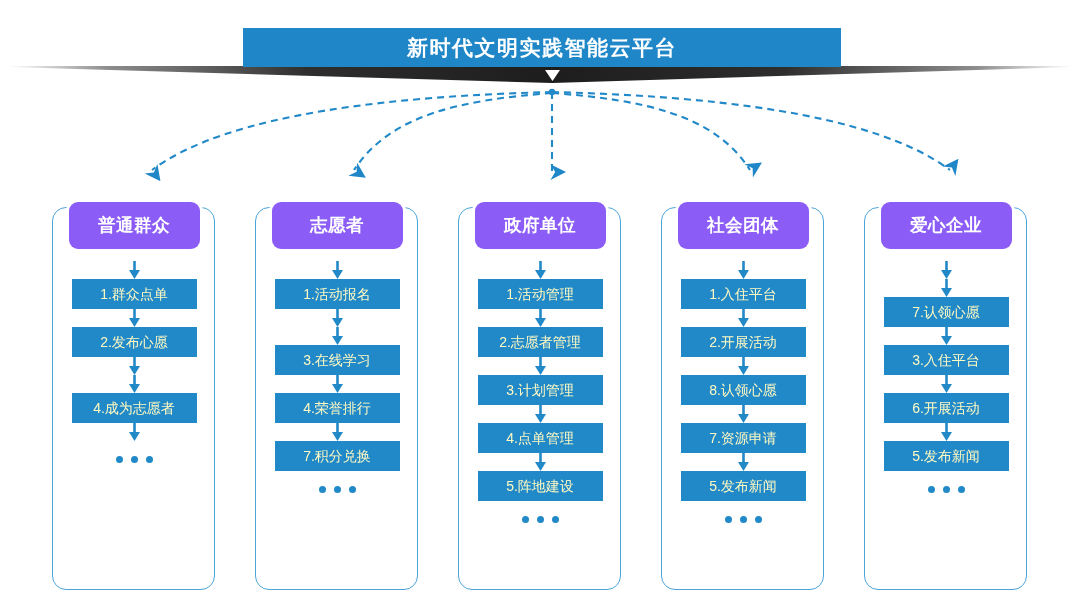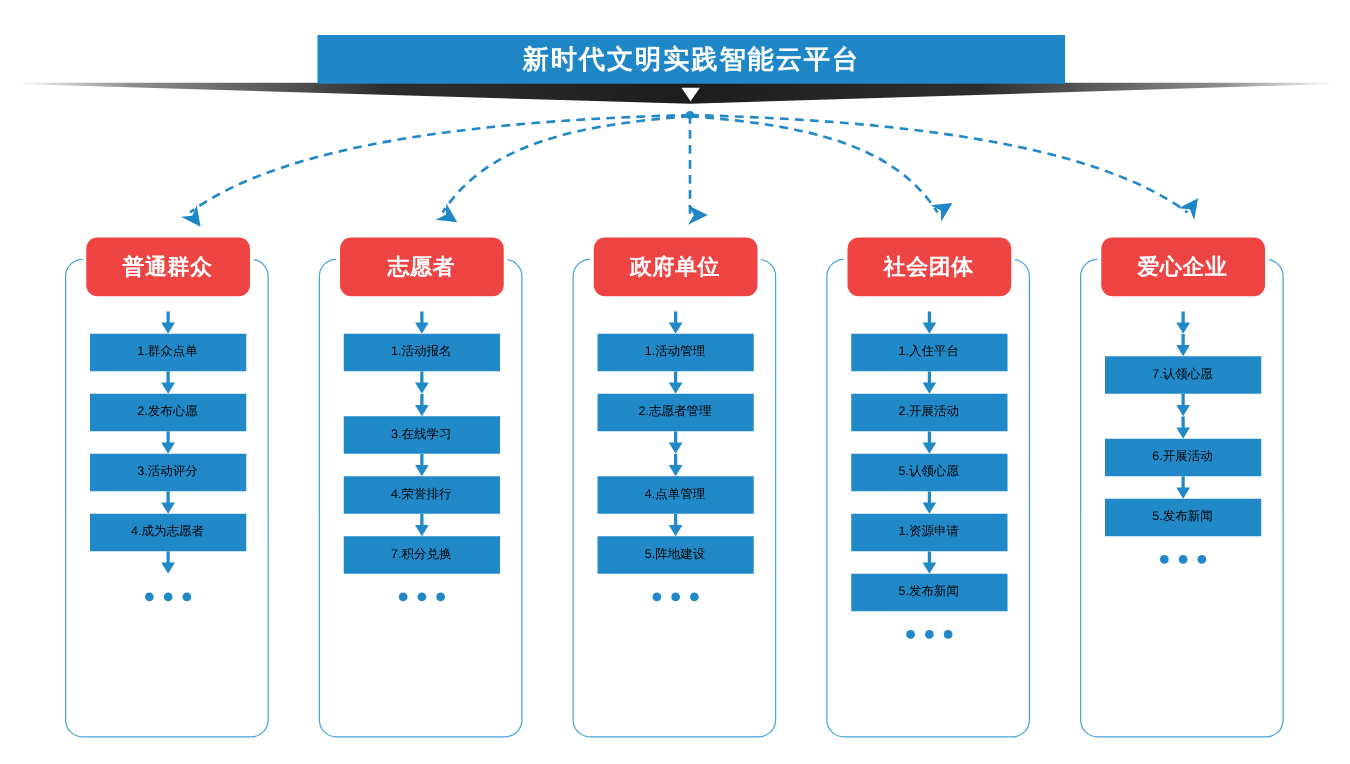--- a/index.html
+++ b/index.html
@@ -17,21 +17,21 @@
 
   #stage {
     position: relative;
     width: 1080px;
     height: 611px;
   }
 
   
   .title-banner {
     position: absolute;
-    left: 254px;
+    left: 243px;
     top: 28px;
     width: 598px;
     height: 39px;
     background: #1f87c8;
     display: flex;
     align-items: center;
     justify-content: center;
     z-index: 5;
   }
   .title-banner .title-text {
@@ -96,24 +96,24 @@
     width: 163px;
     height: 383px;
     border: 1.6px solid #4ba5d9;
     border-radius: 14px;
     box-sizing: border-box;
     background: transparent;
   }
 
   .col-header {
     position: relative;
-    margin: 0 auto;
+    margin: 12px auto;
     width: 131px;
     height: 47px;
-    background: #ef4444;
+    background: #8b5cf6;
     border-radius: 9px;
     display: flex;
     align-items: center;
     justify-content: center;
     z-index: 3;
     box-shadow: 0 0 0 3px #ffffff;
   }
   .col-header-label {
     color: #ffffff;
     font-size: 17.5px;
@@ -139,22 +139,22 @@
 
   .step-box {
     width: 125px;
     height: 30px;
     background: #2289c8;
     display: flex;
     align-items: center;
     justify-content: center;
   }
   .step-label {
-    color: #000000;
-    font-size: 10px;
+    color: #fef9c3;
+    font-size: 14px;
     line-height: 1;
     white-space: nowrap;
   }
 
   .ellipsis-dots {
     margin-top: 15px;
     display: flex;
     gap: 8px;
     align-items: center;
     justify-content: center;
@@ -239,23 +239,20 @@
           <path d="M5.5 0 L5.5 10" stroke="#2289c8" stroke-width="2.6" fill="none"></path>
           <polygon points="0,9 11,9 5.5,18" fill="#2289c8"></polygon>
         </svg>
         <div class="step-box">
           <span class="step-label">2.发布心愿</span>
         </div>
         <svg class="arrow-down" viewBox="0 0 11 18">
           <path d="M5.5 0 L5.5 10" stroke="#2289c8" stroke-width="2.6" fill="none"></path>
           <polygon points="0,9 11,9 5.5,18" fill="#2289c8"></polygon>
         </svg>
-        <div class="step-box">
-          <span class="step-label">3.活动评分</span>
-        </div>
         <svg class="arrow-down" viewBox="0 0 11 18">
           <path d="M5.5 0 L5.5 10" stroke="#2289c8" stroke-width="2.6" fill="none"></path>
           <polygon points="0,9 11,9 5.5,18" fill="#2289c8"></polygon>
         </svg>
         <div class="step-box">
           <span class="step-label">4.成为志愿者</span>
         </div>
         <svg class="arrow-down" viewBox="0 0 11 18">
           <path d="M5.5 0 L5.5 10" stroke="#2289c8" stroke-width="2.6" fill="none"></path>
           <polygon points="0,9 11,9 5.5,18" fill="#2289c8"></polygon>
@@ -331,20 +328,23 @@
           <path d="M5.5 0 L5.5 10" stroke="#2289c8" stroke-width="2.6" fill="none"></path>
           <polygon points="0,9 11,9 5.5,18" fill="#2289c8"></polygon>
         </svg>
         <div class="step-box">
           <span class="step-label">2.志愿者管理</span>
         </div>
         <svg class="arrow-down" viewBox="0 0 11 18">
           <path d="M5.5 0 L5.5 10" stroke="#2289c8" stroke-width="2.6" fill="none"></path>
           <polygon points="0,9 11,9 5.5,18" fill="#2289c8"></polygon>
         </svg>
+        <div class="step-box">
+          <span class="step-label">3.计划管理</span>
+        </div>
         <svg class="arrow-down" viewBox="0 0 11 18">
           <path d="M5.5 0 L5.5 10" stroke="#2289c8" stroke-width="2.6" fill="none"></path>
           <polygon points="0,9 11,9 5.5,18" fill="#2289c8"></polygon>
         </svg>
         <div class="step-box">
           <span class="step-label">4.点单管理</span>
         </div>
         <svg class="arrow-down" viewBox="0 0 11 18">
           <path d="M5.5 0 L5.5 10" stroke="#2289c8" stroke-width="2.6" fill="none"></path>
           <polygon points="0,9 11,9 5.5,18" fill="#2289c8"></polygon>
@@ -378,28 +378,28 @@
           <polygon points="0,9 11,9 5.5,18" fill="#2289c8"></polygon>
         </svg>
         <div class="step-box">
           <span class="step-label">2.开展活动</span>
         </div>
         <svg class="arrow-down" viewBox="0 0 11 18">
           <path d="M5.5 0 L5.5 10" stroke="#2289c8" stroke-width="2.6" fill="none"></path>
           <polygon points="0,9 11,9 5.5,18" fill="#2289c8"></polygon>
         </svg>
         <div class="step-box">
-          <span class="step-label">5.认领心愿</span>
-        </div>
-        <svg class="arrow-down" viewBox="0 0 11 18">
-          <path d="M5.5 0 L5.5 10" stroke="#2289c8" stroke-width="2.6" fill="none"></path>
-          <polygon points="0,9 11,9 5.5,18" fill="#2289c8"></polygon>
-        </svg>
-        <div class="step-box">
-          <span class="step-label">1.资源申请</span>
+          <span class="step-label">8.认领心愿</span>
+        </div>
+        <svg class="arrow-down" viewBox="0 0 11 18">
+          <path d="M5.5 0 L5.5 10" stroke="#2289c8" stroke-width="2.6" fill="none"></path>
+          <polygon points="0,9 11,9 5.5,18" fill="#2289c8"></polygon>
+        </svg>
+        <div class="step-box">
+          <span class="step-label">7.资源申请</span>
         </div>
         <svg class="arrow-down" viewBox="0 0 11 18">
           <path d="M5.5 0 L5.5 10" stroke="#2289c8" stroke-width="2.6" fill="none"></path>
           <polygon points="0,9 11,9 5.5,18" fill="#2289c8"></polygon>
         </svg>
         <div class="step-box">
           <span class="step-label">5.发布新闻</span>
         </div>
         <div class="ellipsis-dots">
           <span class="dot"></span>
@@ -423,20 +423,23 @@
           <path d="M5.5 0 L5.5 10" stroke="#2289c8" stroke-width="2.6" fill="none"></path>
           <polygon points="0,9 11,9 5.5,18" fill="#2289c8"></polygon>
         </svg>
         <div class="step-box">
           <span class="step-label">7.认领心愿</span>
         </div>
         <svg class="arrow-down" viewBox="0 0 11 18">
           <path d="M5.5 0 L5.5 10" stroke="#2289c8" stroke-width="2.6" fill="none"></path>
           <polygon points="0,9 11,9 5.5,18" fill="#2289c8"></polygon>
         </svg>
+        <div class="step-box">
+          <span class="step-label">3.入住平台</span>
+        </div>
         <svg class="arrow-down" viewBox="0 0 11 18">
           <path d="M5.5 0 L5.5 10" stroke="#2289c8" stroke-width="2.6" fill="none"></path>
           <polygon points="0,9 11,9 5.5,18" fill="#2289c8"></polygon>
         </svg>
         <div class="step-box">
           <span class="step-label">6.开展活动</span>
         </div>
         <svg class="arrow-down" viewBox="0 0 11 18">
           <path d="M5.5 0 L5.5 10" stroke="#2289c8" stroke-width="2.6" fill="none"></path>
           <polygon points="0,9 11,9 5.5,18" fill="#2289c8"></polygon>

